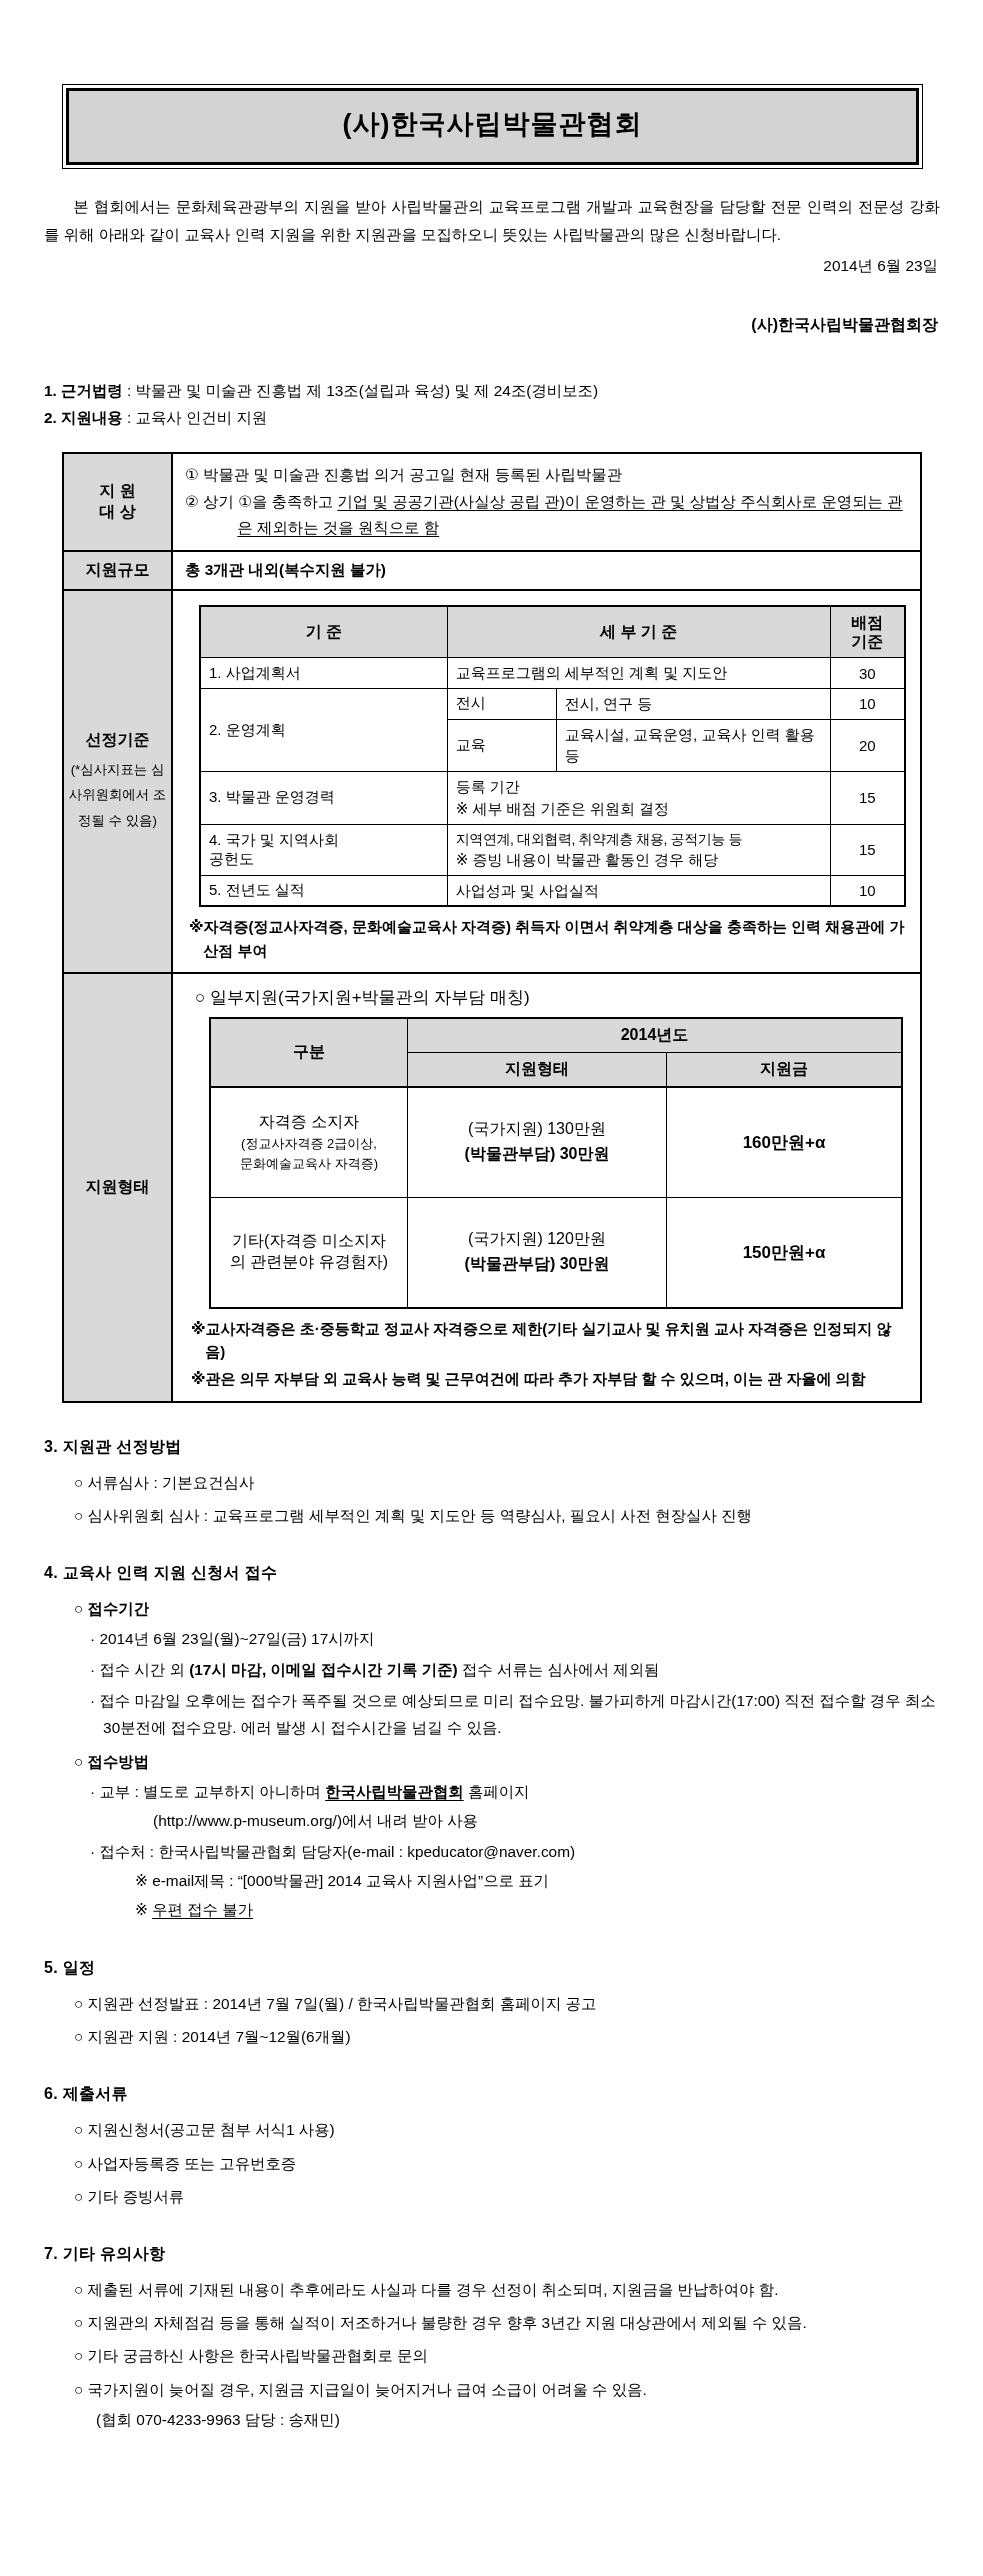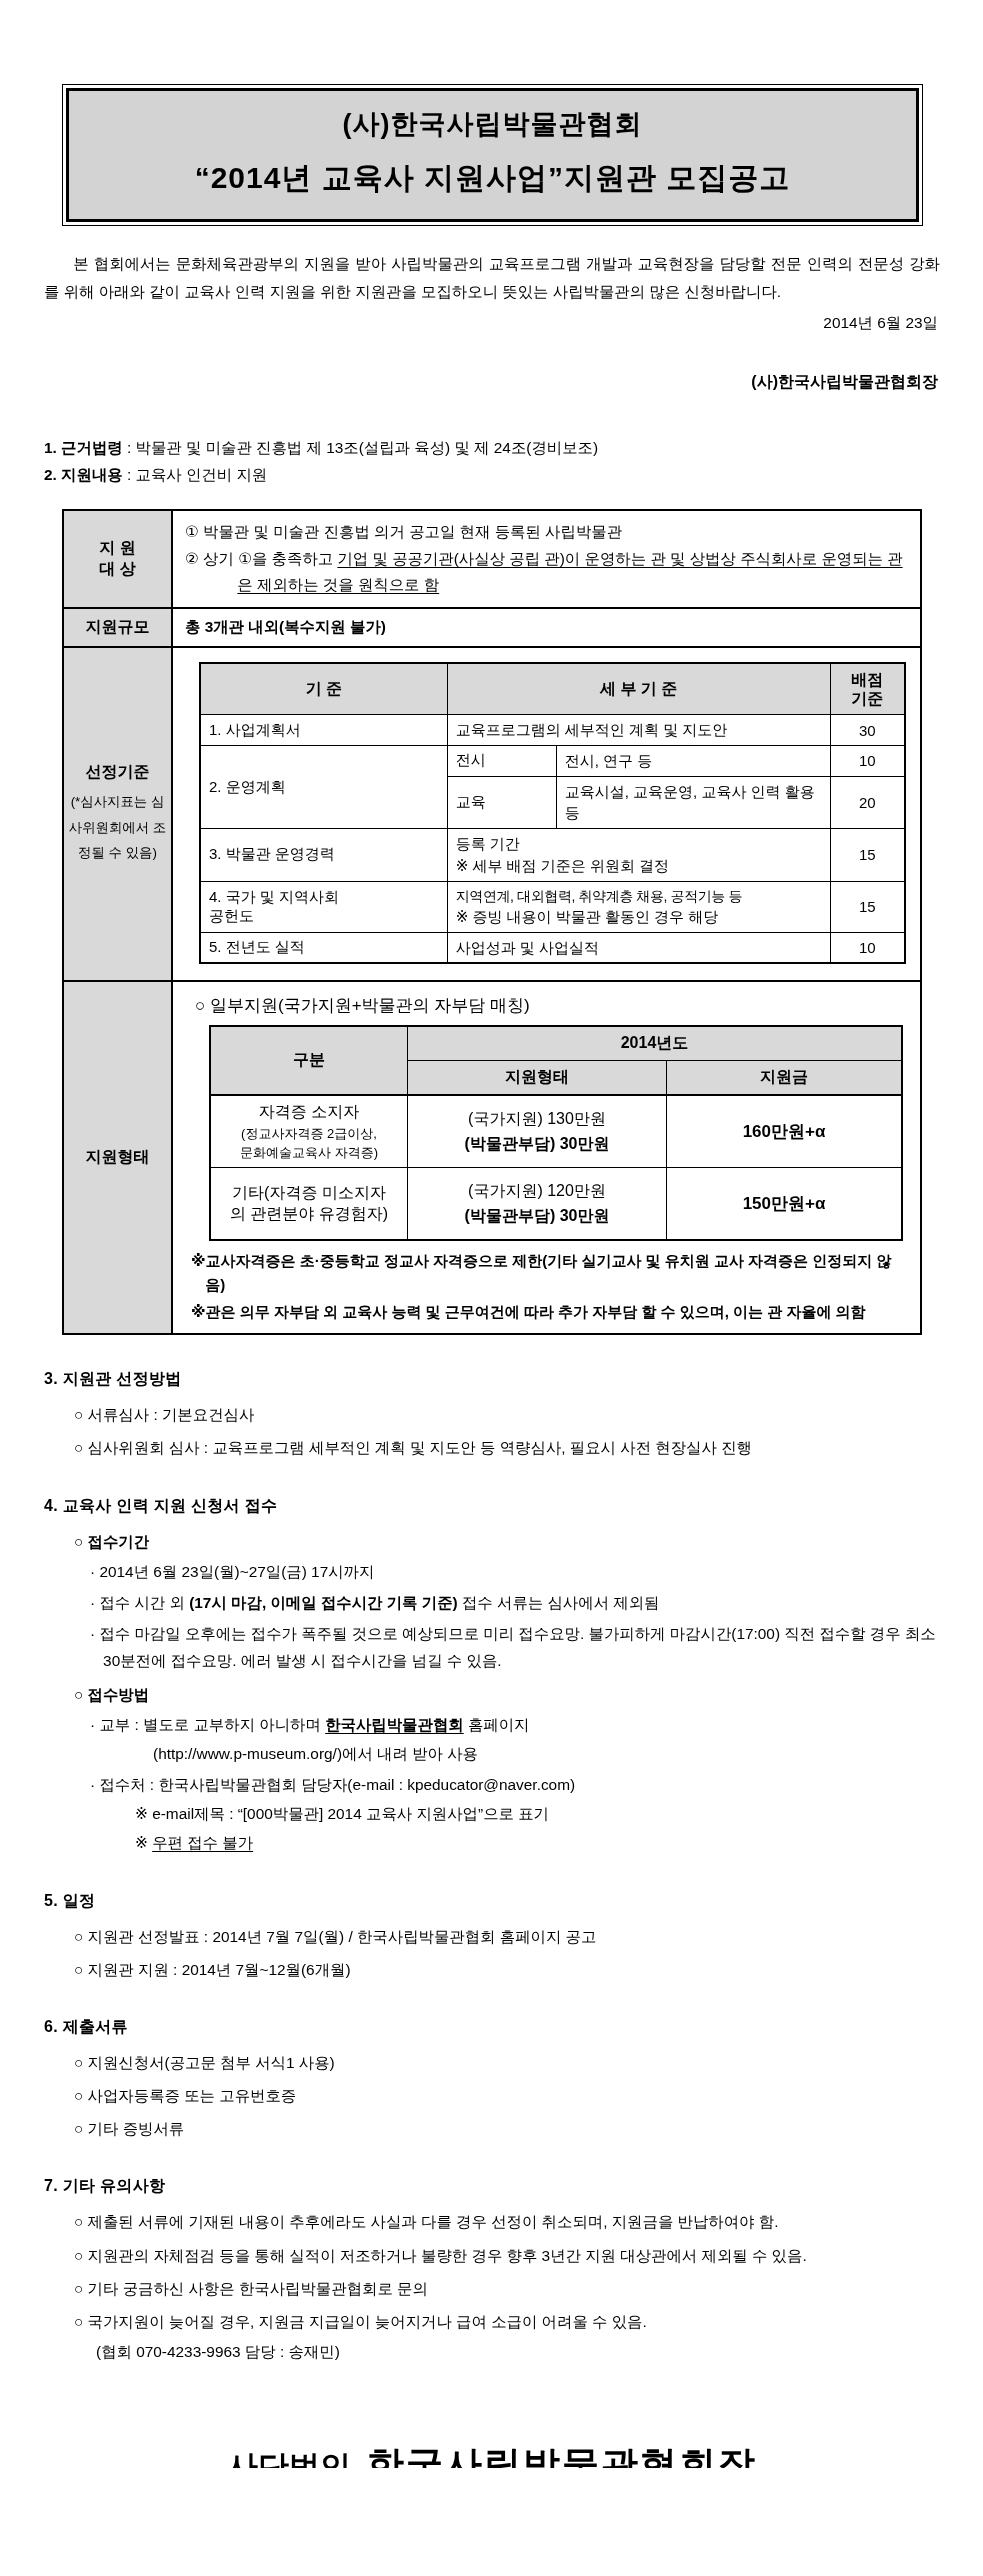--- a/index.html
+++ b/index.html
@@ -47,21 +47,21 @@
   .support-intro{font-size:17px;margin:4px 0 8px 10px;}
   .support-table{border-collapse:collapse;border:2px solid #000;margin-left:24px;}
   .support-table th,.support-table td{border:1px solid #000;text-align:center;vertical-align:middle;}
   .support-table th{background:#d9d9d9;font-weight:bold;font-size:16px;padding:6px 4px;}
   .s-col1{width:188px;}
   .s-col2{width:250px;}
   .s-col3{width:226px;}
   .year-cell{border-bottom:1px dotted #000 !important;}
   .subhead th{border-bottom:2px solid #000 !important;}
   .gubun{border-bottom:2px solid #000 !important;}
-  .s-body td{padding:0 6px;height:71px;margin-left:12px;}
+  .s-body td{padding:19px 6px;height:71px;margin-left:12px;}
   .sup-name-main{font-size:16px;}
   .sup-name-sub{font-size:13px;line-height:1.35;margin-top:2px;}
   .sup-form1{font-size:16px;}
   .sup-form2{font-size:16px;font-weight:bold;margin-top:4px;}
   .sup-amount{font-size:17px;font-weight:bold;}
   .support-notes{margin:8px 0 2px 2px;}
 
   
   .sec{margin:34px 44px 0;}
   .sec-title{font-weight:bold;font-size:16px;letter-spacing:0.3px;}
@@ -79,21 +79,20 @@
   .footer-name{font-size:37px;letter-spacing:2px;}
 </style>
 </head>
 <body>
 
 <div class="page">
 
   <div class="title-box">
     <div class="title-box-inner">
       <div class="org-name">(사)한국사립박물관협회</div>
-      <div class="main-title">“2014년 교육사 지원사업”지원관 모집공고</div>
     </div>
   </div>
 
   <div class="intro-para">본 협회에서는 문화체육관광부의 지원을 받아 사립박물관의 교육프로그램 개발과 교육현장을 담당할 전문 인력의 전문성 강화를 위해 아래와 같이 교육사 인력 지원을 위한 지원관을 모집하오니 뜻있는 사립박물관의 많은 신청바랍니다.</div>
   <div class="date-line">2014년 6월 23일</div>
   <div class="signature-line">(사)한국사립박물관협회장</div>
 
   <div class="law-list">
     <div><span class="law-label">1. 근거법령</span><span> : 박물관 및 미술관 진흥법 제 13조(설립과 육성) 및 제 24조(경비보조)</span></div>
     <div><span class="law-label">2. 지원내용</span><span> : 교육사 인건비 지원</span></div>
@@ -169,20 +168,21 @@
                 </td>
                 <td class="c-score">15</td>
               </tr>
               <tr>
                 <td class="c-name">5. 전년도 실적</td>
                 <td colspan="2" class="c-detail">사업성과 및 사업실적</td>
                 <td class="c-score">10</td>
               </tr>
             </tbody>
           </table>
+          <div class="note-star">※자격증(정교사자격증, 문화예술교육사 자격증) 취득자 이면서 취약계층 대상을 충족하는 인력 채용관에 가산점 부여</div>
         </td>
       </tr>
 
       <tr>
         <td class="lbl-cell">지원형태</td>
         <td class="content-cell">
           <div class="support-intro">○ 일부지원(국가지원+박물관의 자부담 매칭)</div>
           <table class="support-table">
             <tbody>
               <tr>

